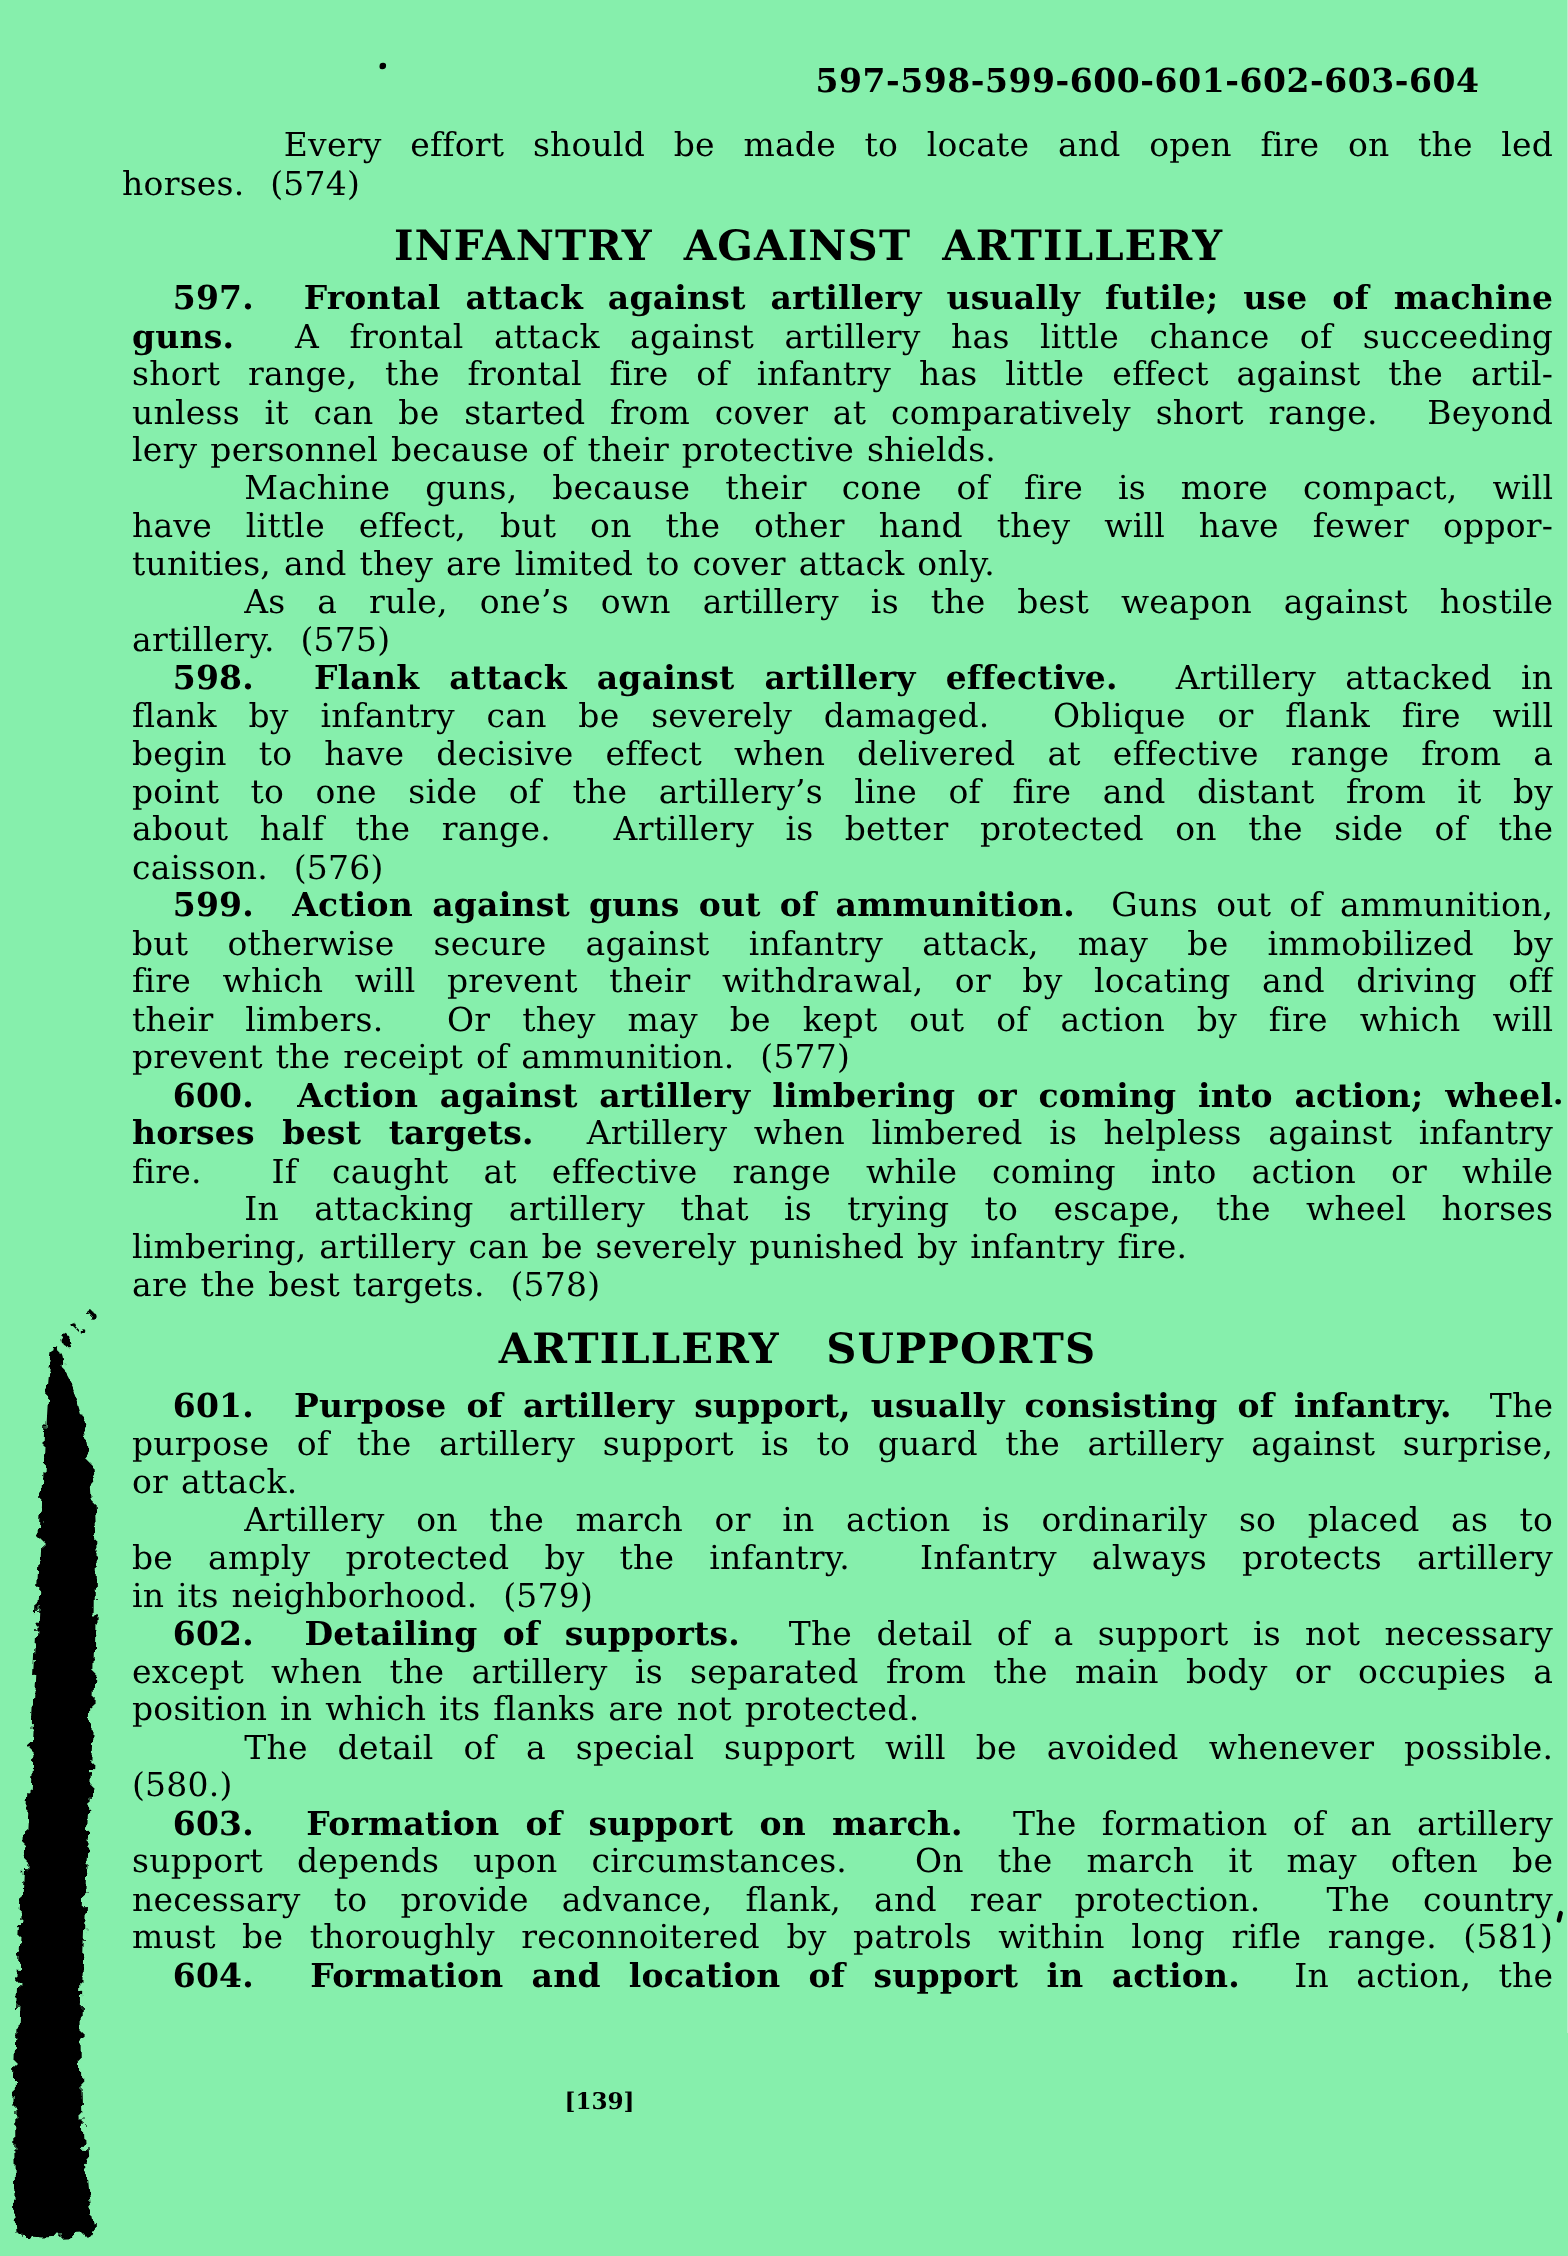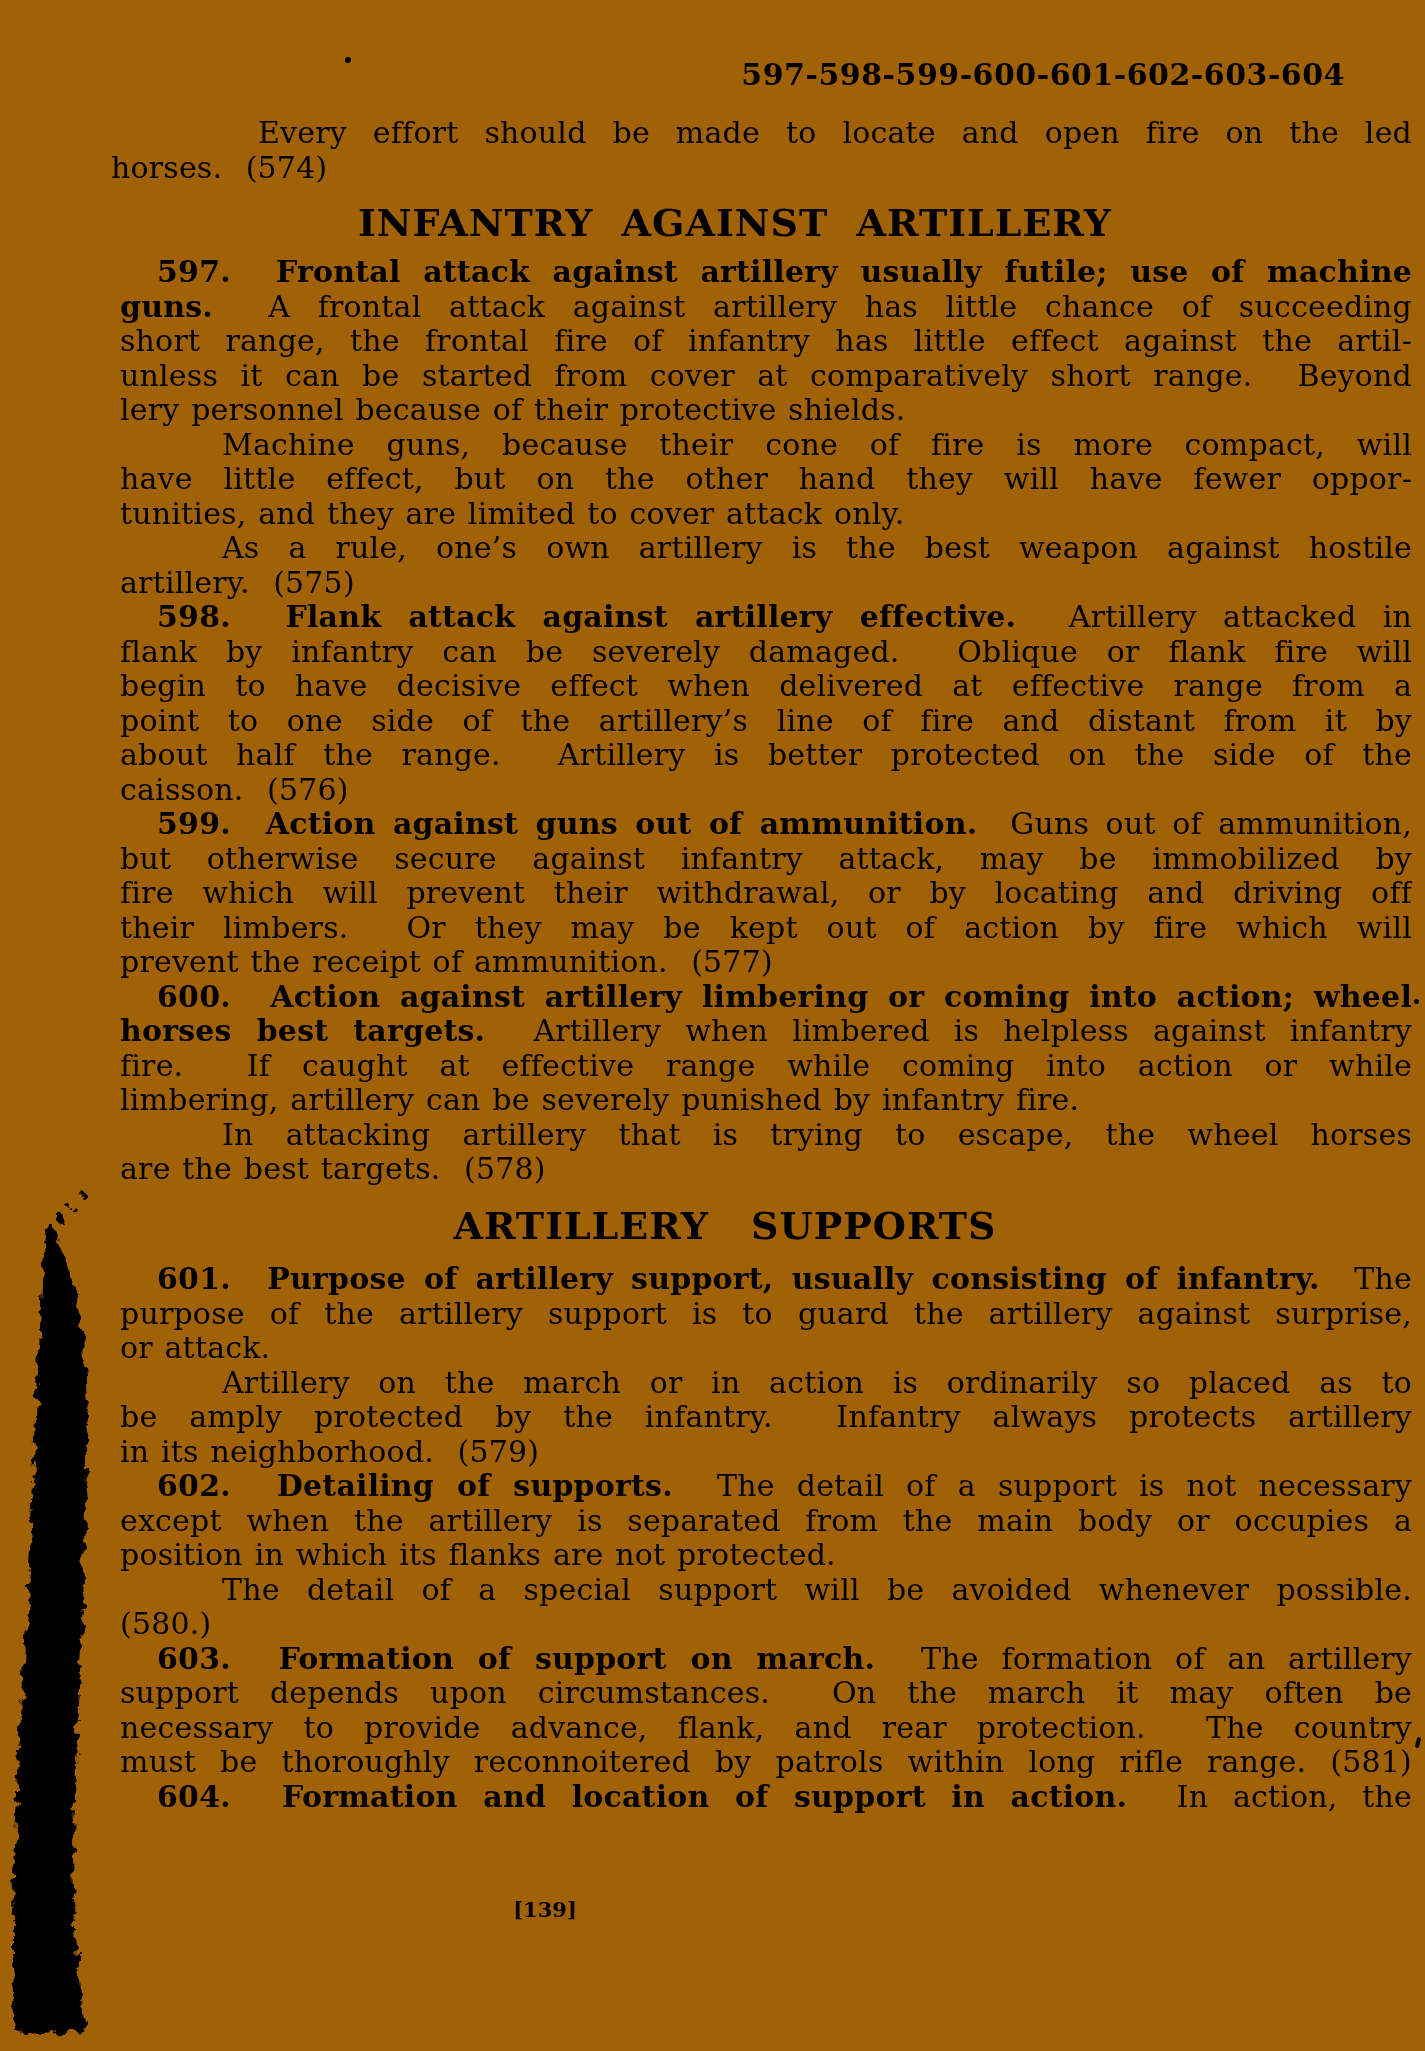--- a/index.html
+++ b/index.html
@@ -1,19 +1,19 @@
 <!DOCTYPE html>
 <html><head>
 <meta charset="utf-8">
 <style>
   html,body{margin:0;padding:0;background:#e8e8e8;}
   .page{
     position:relative;
     width:1425px;height:2051px;
-    background:#a16207;
+    background:#86efac;
     color:#000;
     font-family:"DejaVu Serif","Liberation Serif",serif;
     overflow:hidden;
     margin:0 auto;
   }
   .page-header{
     position:absolute;top:57px;right:80px;
     font-size:30px;font-weight:bold;letter-spacing:.5px;
     white-space:nowrap;
   }
@@ -81,22 +81,22 @@
         <div class="line just"><span>about half the range.&nbsp; Artillery is better protected on the side of the</span></div>
         <div class="line"><span>caisson.&nbsp; (576)</span></div>
         <div class="line just ind-num"><span class="b">599.&nbsp; Action against guns out of ammunition.</span><span>&nbsp; Guns out of ammunition,</span></div>
         <div class="line just"><span>but otherwise secure against infantry attack, may be immobilized by</span></div>
         <div class="line just"><span>fire which will prevent their withdrawal, or by locating and driving off</span></div>
         <div class="line just"><span>their limbers.&nbsp; Or they may be kept out of action by fire which will</span></div>
         <div class="line"><span>prevent the receipt of ammunition.&nbsp; (577)</span></div>
         <div class="line just ind-num"><span class="b">600.&nbsp; Action against artillery limbering or coming into action; wheel</span></div>
         <div class="line just"><span class="b">horses best targets.</span><span>&nbsp; Artillery when limbered is helpless against infantry</span></div>
         <div class="line just"><span>fire.&nbsp; If caught at effective range while coming into action or while</span></div>
+        <div class="line just ind-deep"><span>In attacking artillery that is trying to escape, the wheel horses</span></div>
         <div class="line"><span>limbering, artillery can be severely punished by infantry fire.</span></div>
-        <div class="line just ind-deep"><span>In attacking artillery that is trying to escape, the wheel horses</span></div>
         <div class="line"><span>are the best targets.&nbsp; (578)</span></div>
       </div>
       <div class="heading h2" style="top: 1203px; transform: translateX(-41px);">ARTILLERY SUPPORTS</div>
       <div class="block" style="top: 1262px;">
         <div class="line just ind-num"><span class="b">601.&nbsp; Purpose of artillery support, usually consisting of infantry.</span><span>&nbsp; The</span></div>
         <div class="line just"><span>purpose of the artillery support is to guard the artillery against surprise,</span></div>
         <div class="line"><span>or attack.</span></div>
         <div class="line just ind-deep"><span>Artillery on the march or in action is ordinarily so placed as to</span></div>
         <div class="line just"><span>be amply protected by the infantry.&nbsp; Infantry always protects artillery</span></div>
         <div class="line"><span>in its neighborhood.&nbsp; (579)</span></div>

